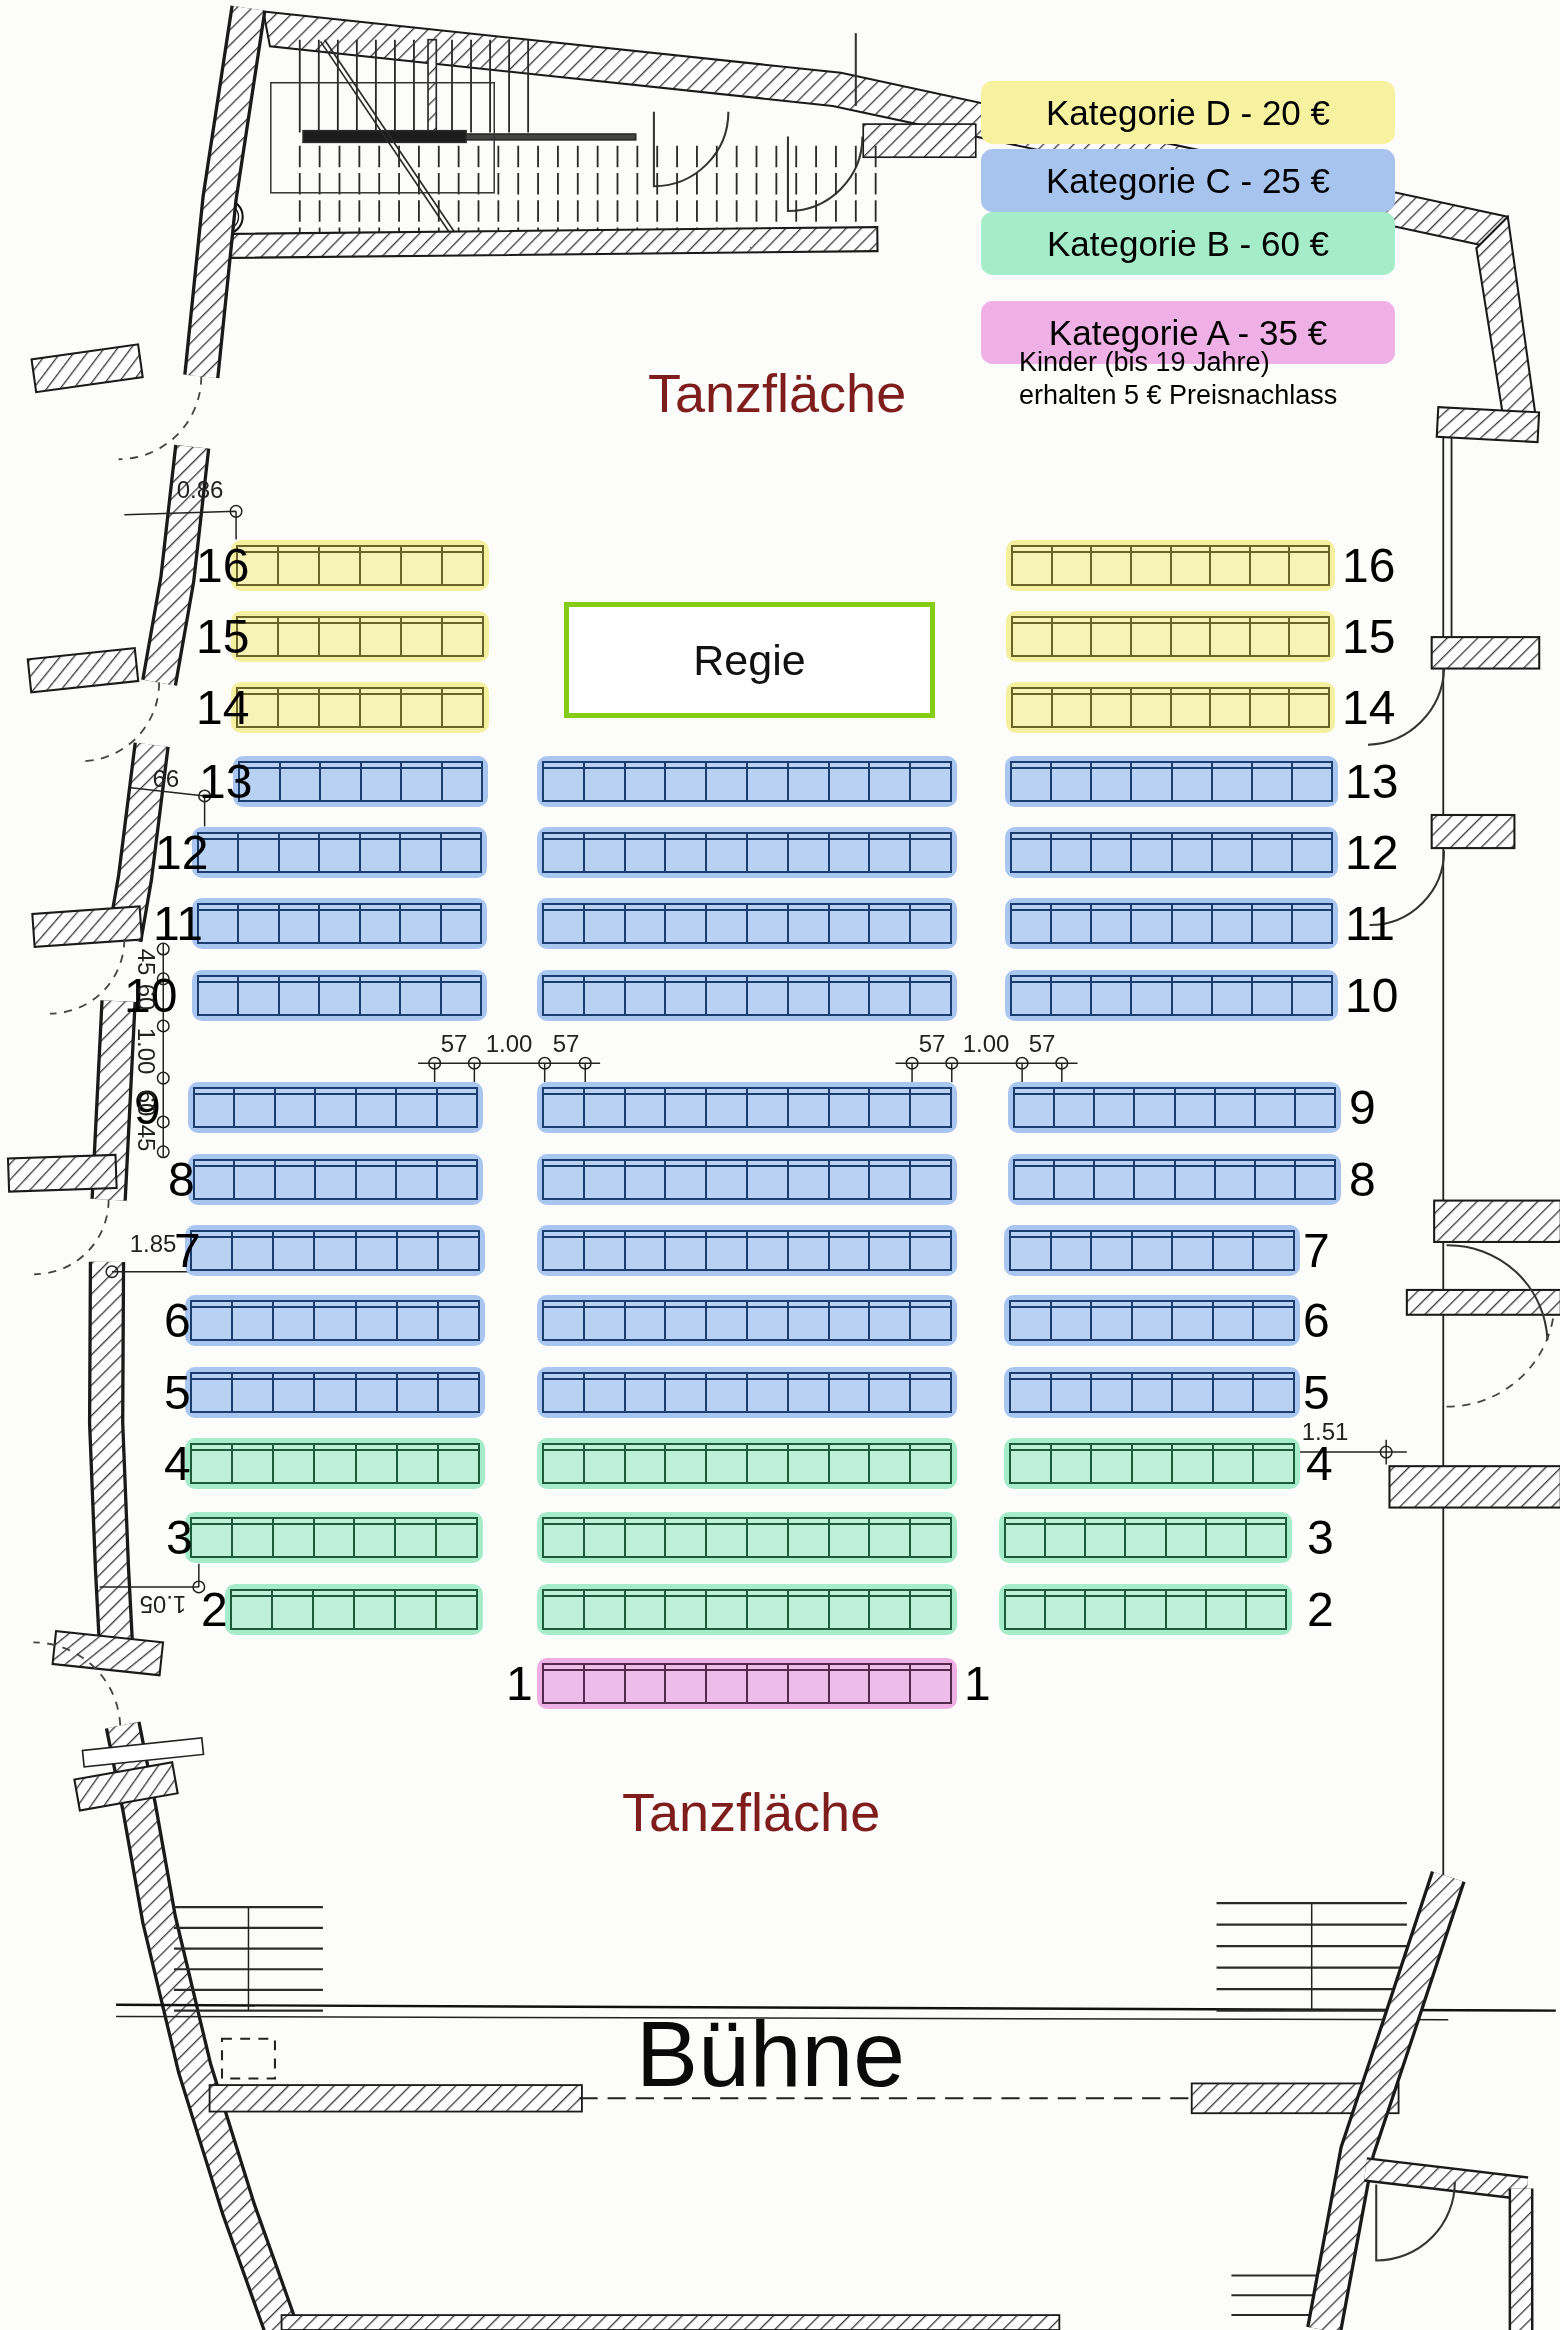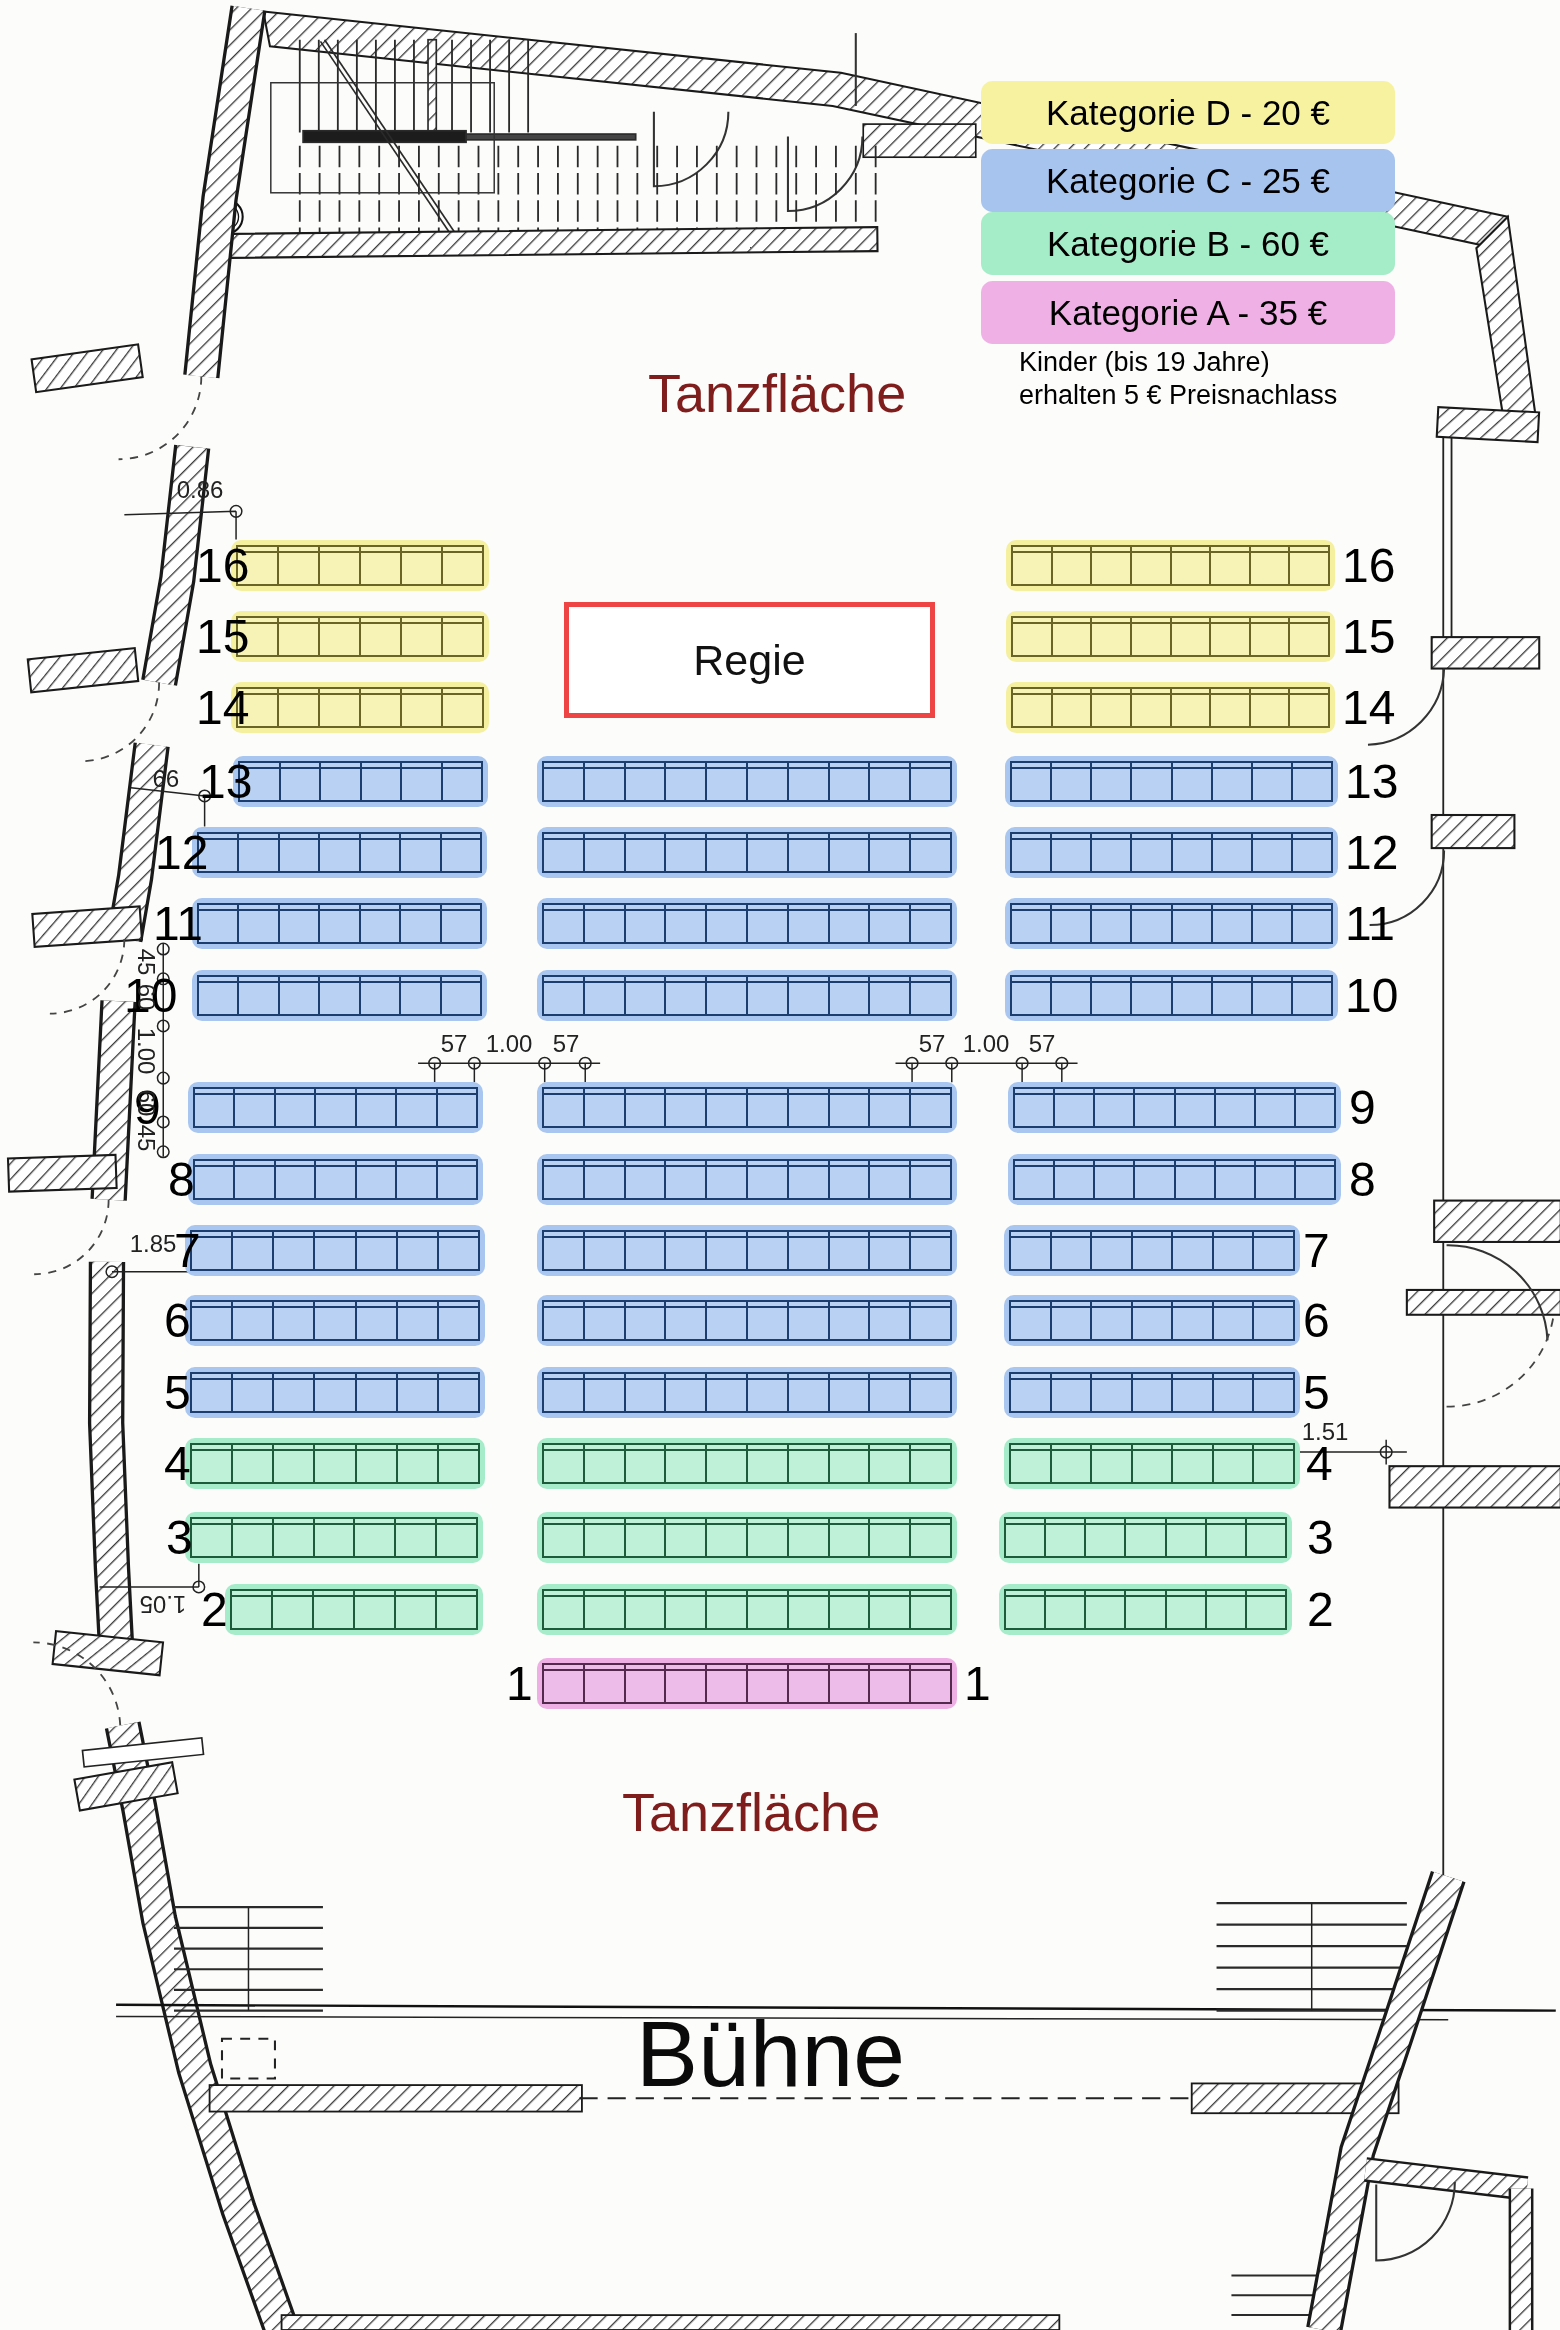--- a/index.html
+++ b/index.html
@@ -16,26 +16,26 @@
   .cat-A{--hl:#eeb0e4;--fl:#edbce8;--sc:#532a4e;}
   .row-block{background:var(--hl);}
   .strip{position:relative;height:41px;border:2.5px solid var(--sc);background:var(--fl);display:flex;}
   .backrest{position:absolute;left:-0.8px;right:-0.8px;top:4.1px;border-top:2.1px solid var(--sc);}
   .seat{flex:1;border-right:2.1px solid var(--sc);}
   .seat:last-child{border-right:none;}
   .row-num{position:absolute;font-size:48px;line-height:51px;color:#000;}
   
   .legend-pill{position:absolute;left:981px;width:414px;height:63px;border-radius:11.6px;
                display:flex;align-items:center;justify-content:center;font-size:35px;color:#000;}
-  .pill-D{background:#f7f2a0;} .pill-C{background:#a7c4ee;} .pill-B{background:#a5ecc9;} .pill-A{background:#efb0e5;}
+  .pill-D{background:#f7f2a0;} .pill-C{background:#a7c4ee;} .pill-B{background:#a5ecc9;} .pill-A{background:#efb0e5;margin-top:20px;}
   .legend-note{position:absolute;left:1019px;font-size:27px;line-height:33px;color:#000;}
   
   .area-label{position:absolute;font-size:54px;color:#7f1d1d;white-space:nowrap;}
   .stage-label{position:absolute;font-size:93px;color:#0a0a0a;white-space:nowrap;text-align:center;}
-  .regie-box{position:absolute;left:564px;top:602px;width:371px;height:116px;border:5px solid #ef4444;
+  .regie-box{position:absolute;left:564px;top:602px;width:371px;height:116px;border:5px solid #84cc16;
              background:#fff;display:flex;align-items:center;justify-content:center;font-size:43px;}
   .dim{position:absolute;font-size:24px;color:#222;white-space:nowrap;transform:translate(-50%,-50%);}
 </style>
 </head>
 <body>
 
 <div class="canvas">
 
   <svg id="plan-svg" width="1561" height="2330" viewBox="0 0 1886 2816">
     <defs>

